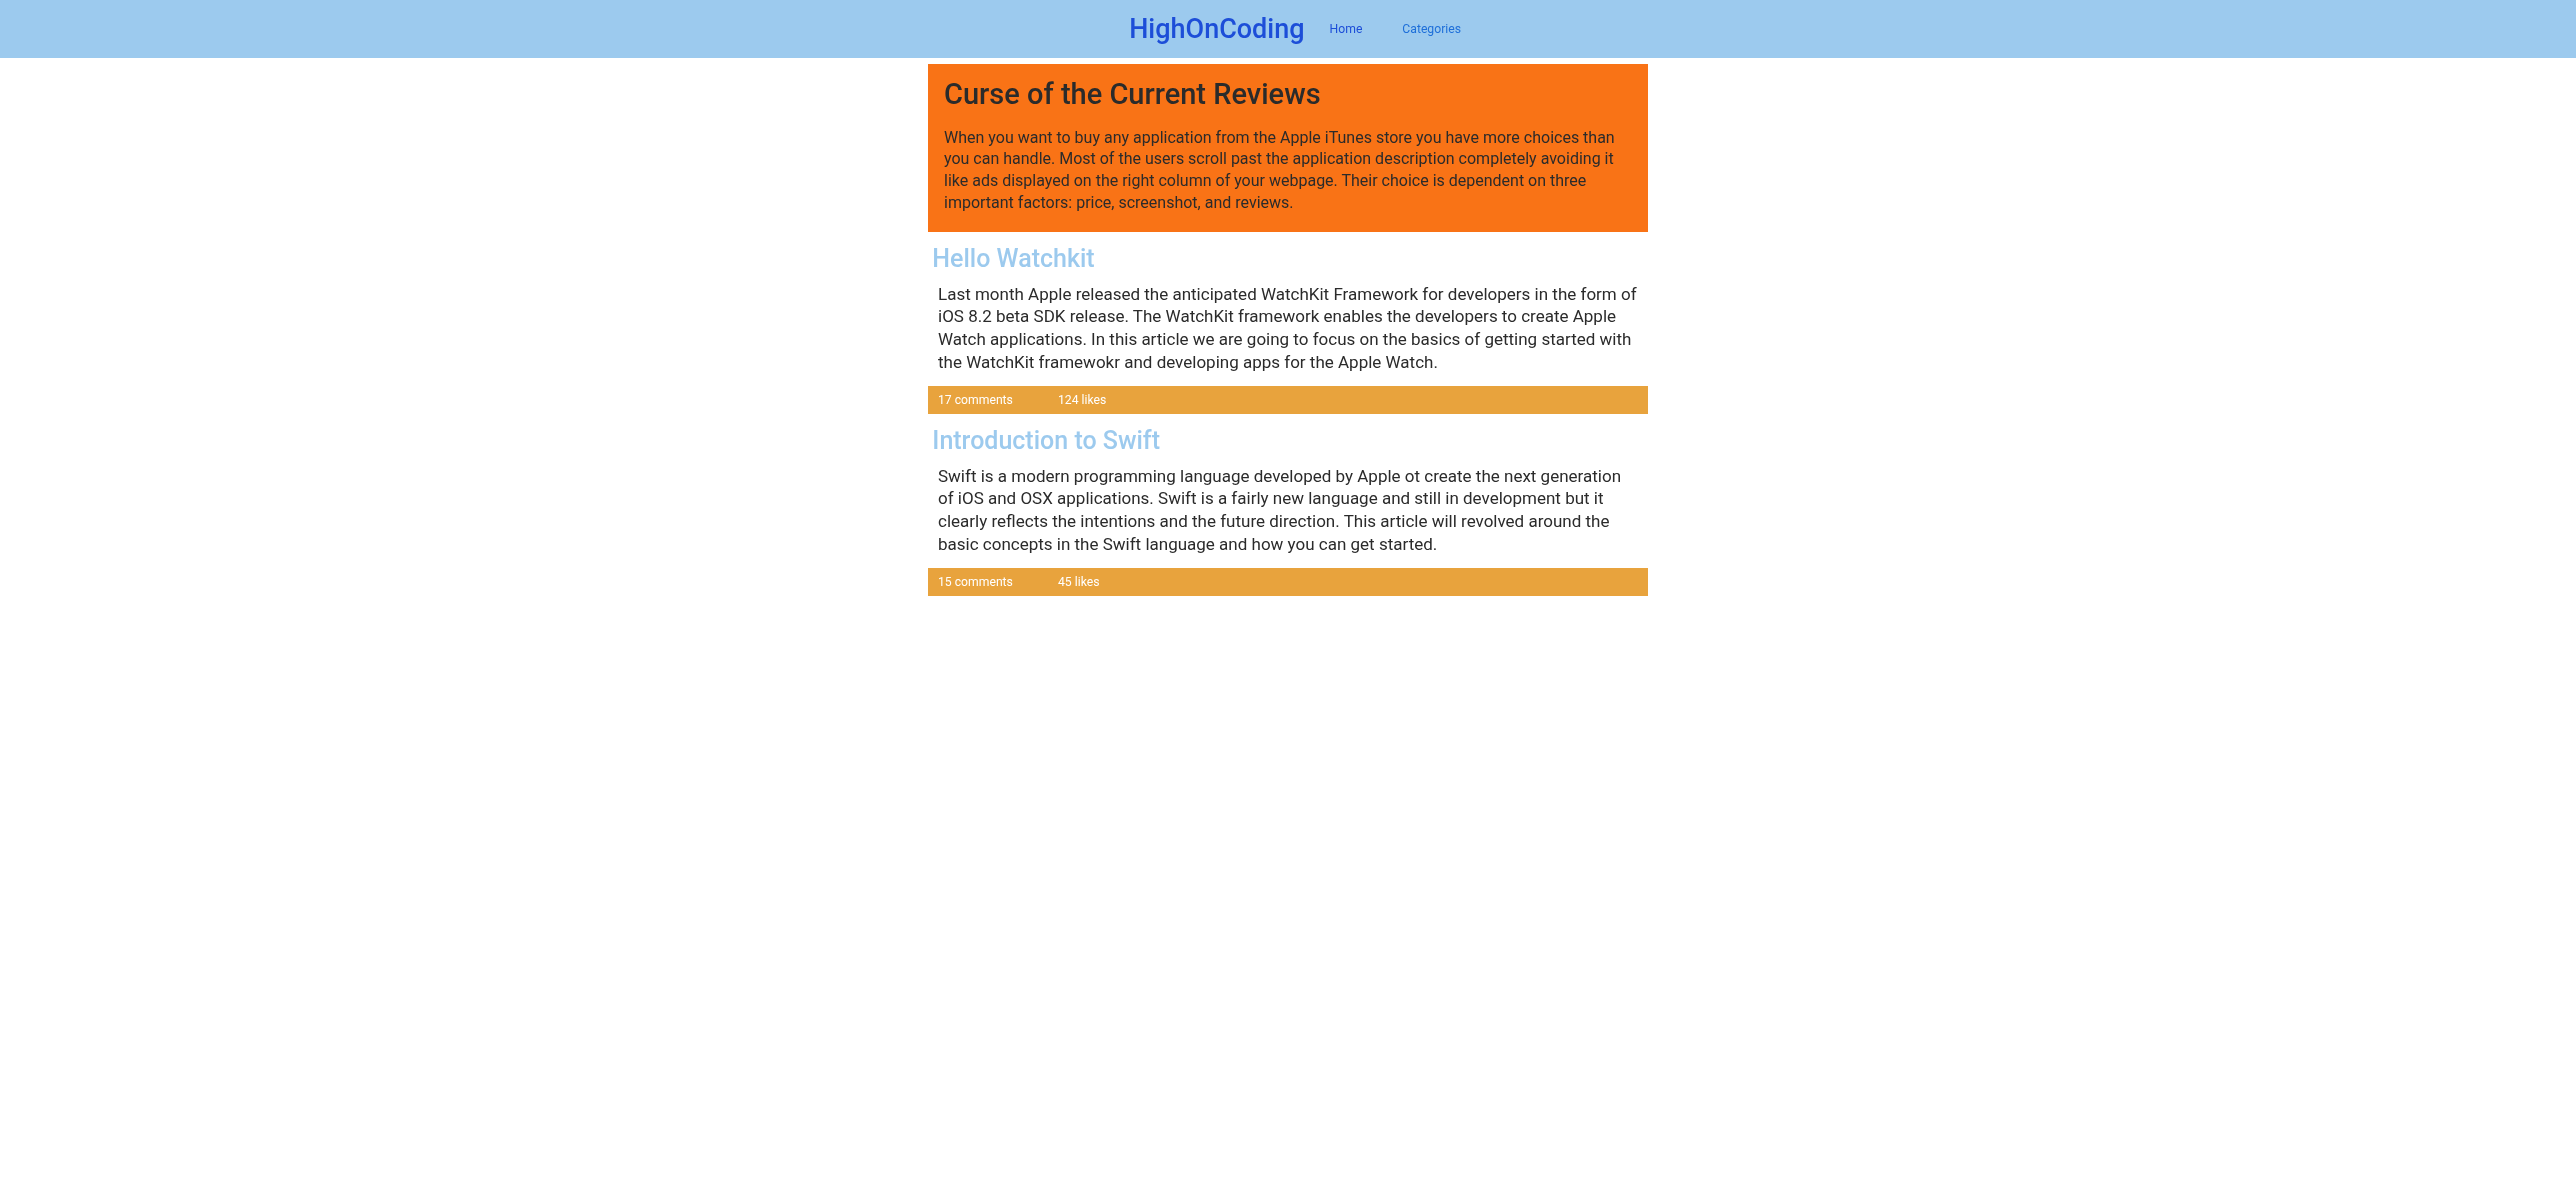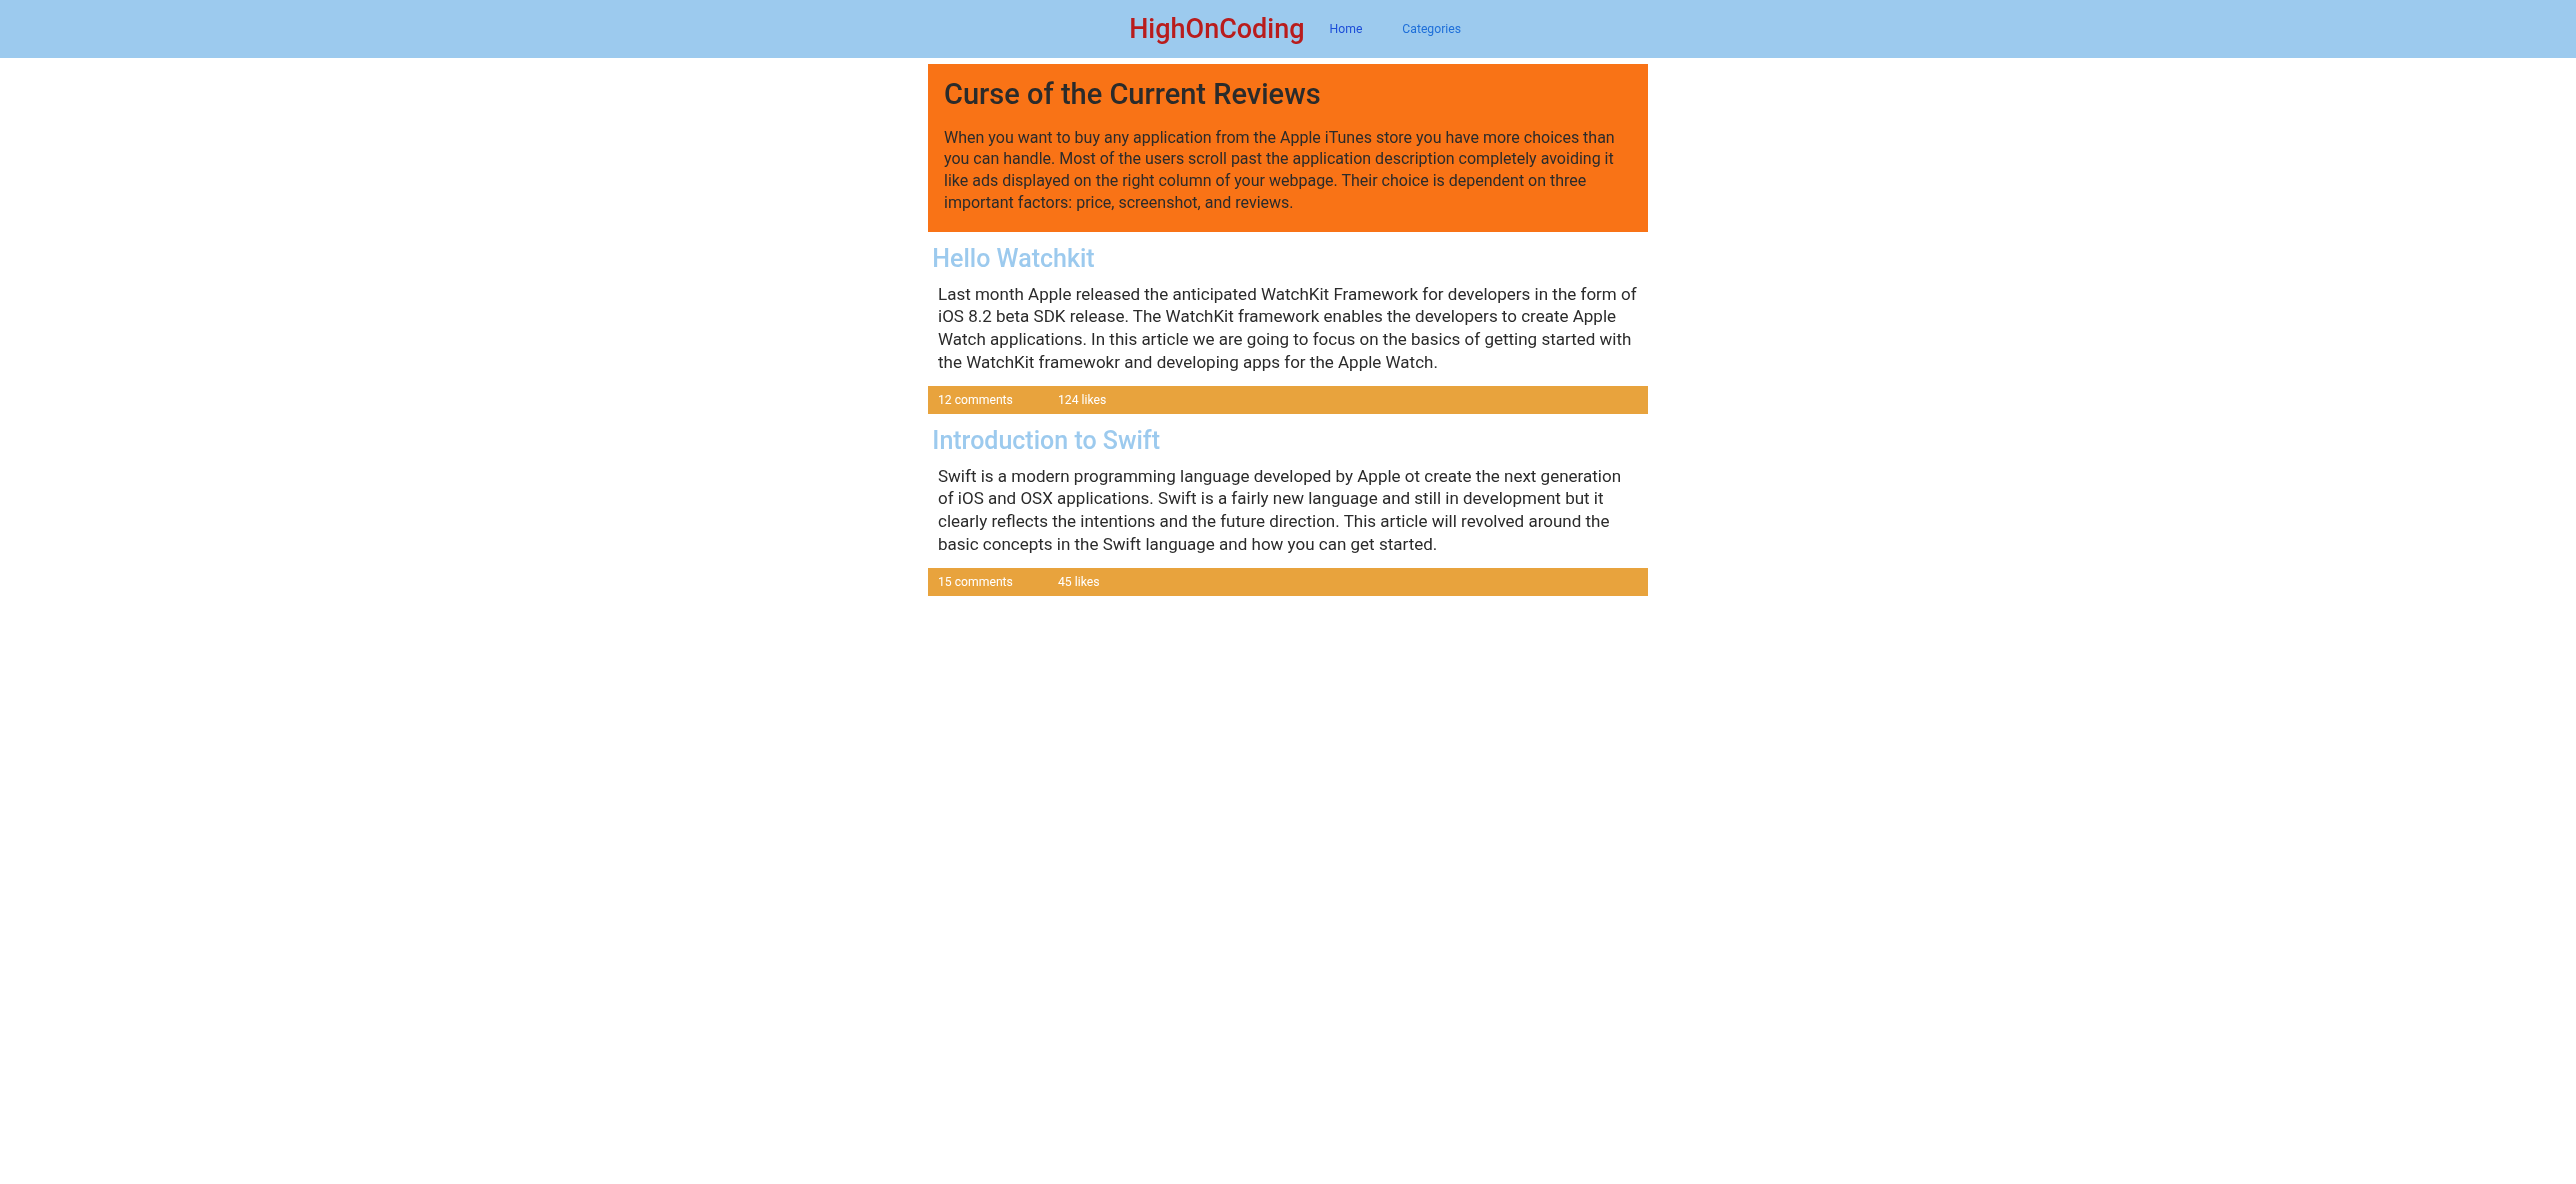--- a/index.html
+++ b/index.html
@@ -17,21 +17,21 @@
       padding: 13px 0;
     }
     .header-inner {
       max-width: 720px;
       margin: 0 auto;
       display: flex;
       align-items: center;
       padding: 0 7.2px;
     }
     .site-title {
-      color: #b91c1c;
+      color: #1d4ed8;
       font-size: 27px;
       font-weight: 500;
       margin-left: 194px;
     }
     .nav {
       display: flex;
       margin-left: 25px;
       gap: 40px;
     }
     .nav-link {
@@ -111,21 +111,21 @@
 
   <div class="hero">
     <h1 class="hero-title">Curse of the Current Reviews</h1>
     <p class="hero-text">When you want to buy any application from the Apple iTunes store you have more choices than you can handle. Most of the users scroll past the application description completely avoiding it like ads displayed on the right column of your webpage. Their choice is dependent on three important factors: price, screenshot, and reviews.</p>
   </div>
 
   <div class="article">
     <h2 class="article-title">Hello Watchkit</h2>
     <p class="article-body">Last month Apple released the anticipated WatchKit Framework for developers in the form of iOS 8.2 beta SDK release. The WatchKit framework enables the developers to create Apple Watch applications. In this article we are going to focus on the basics of getting started with the WatchKit framewokr and developing apps for the Apple Watch.</p>
     <div class="article-meta">
-      <span class="comments">12 comments</span>
+      <span class="comments">17 comments</span>
       <span class="likes">124 likes</span>
     </div>
   </div>
 
   <div class="article">
     <h2 class="article-title">Introduction to Swift</h2>
     <p class="article-body">Swift is a modern programming language developed by Apple ot create the next generation of iOS and OSX applications. Swift is a fairly new language and still in development but it clearly reflects the intentions and the future direction. This article will revolved around the basic concepts in the Swift language and how you can get started.</p>
     <div class="article-meta">
       <span class="comments">15 comments</span>
       <span class="likes">45 likes</span>

